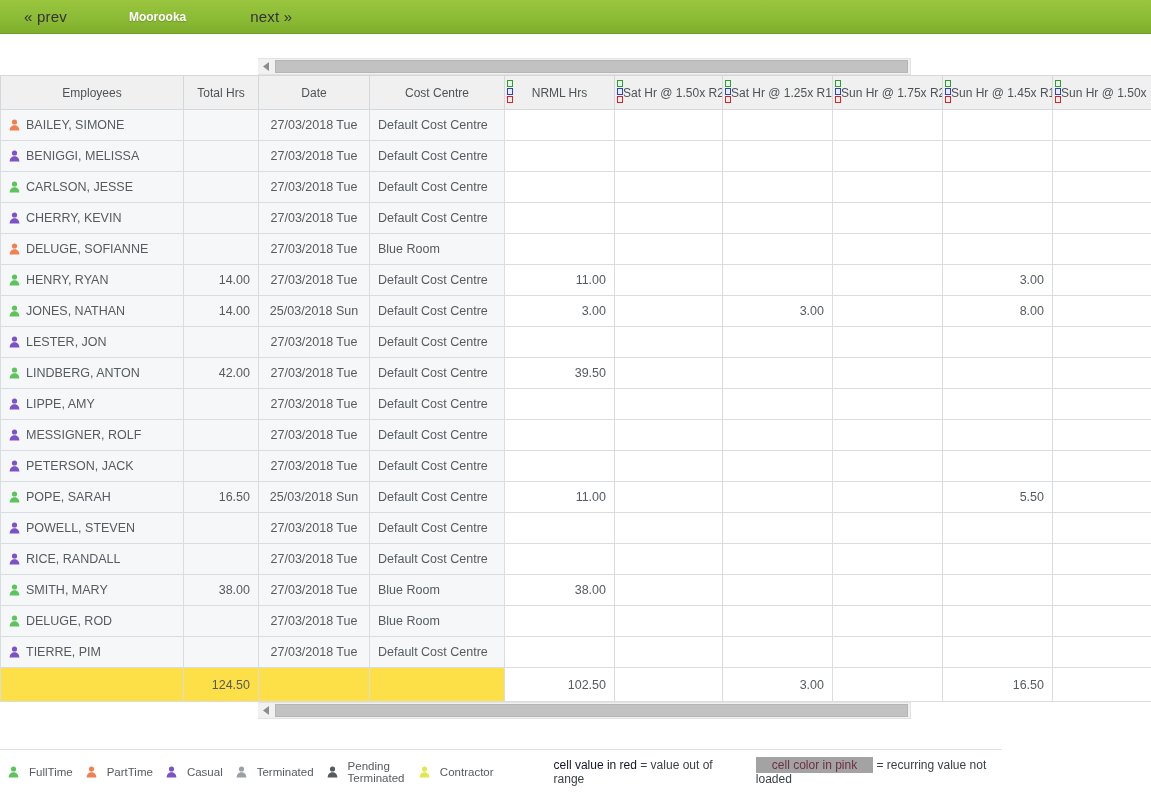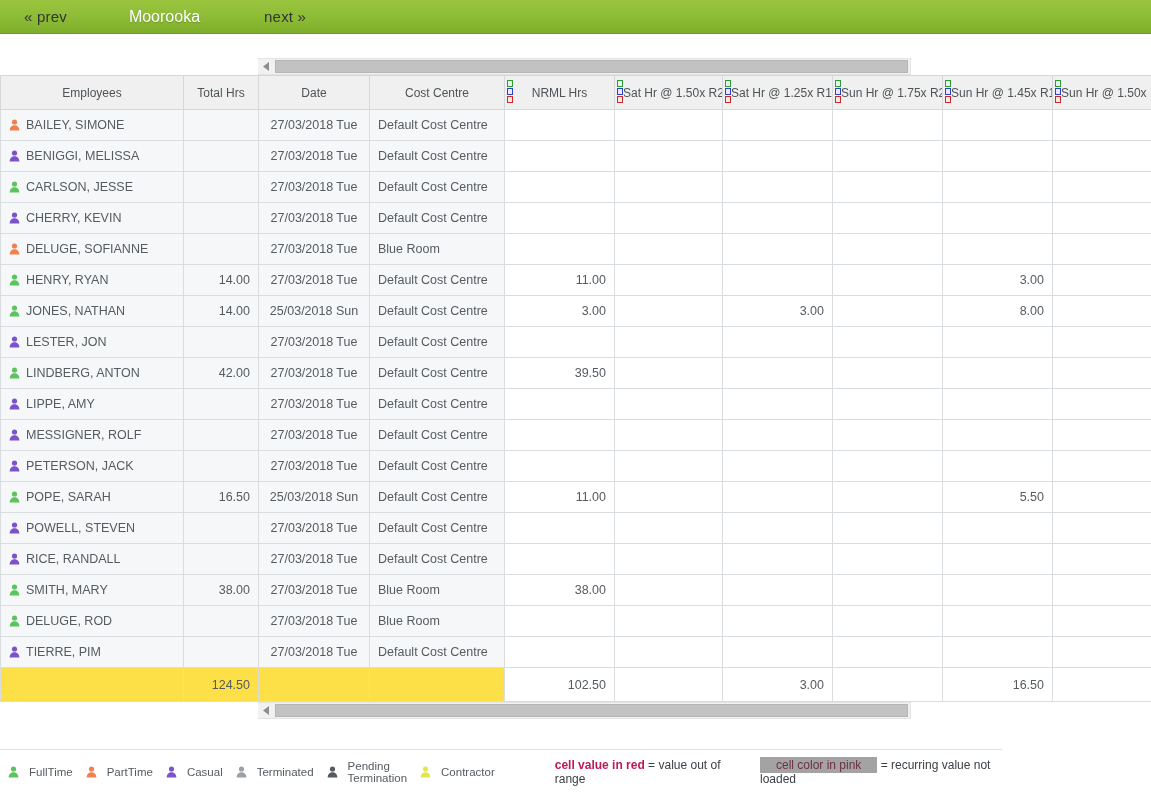--- a/index.html
+++ b/index.html
@@ -27,22 +27,22 @@
   }
   .topbar .nav-link {
     color: #333333;
     font-size: 15px;
     letter-spacing: .2px;
     cursor: pointer;
     padding: 2px 6px;
   }
   .topbar .nav-title {
     color: #ffffff;
-    font-size: 16px;
-    font-weight: normal;
+    font-size: 12px;
+    font-weight: bold;
     margin: 0 58px 0 56px;
     text-shadow: 0 1px 1px rgba(90,120,30,.55);
   }
 
   
   .page {
     position: relative;
     background: #ffffff;
     height: 760px;
   }
@@ -185,21 +185,21 @@
     gap: 13px;
   }
   .legend-left .lg-item { display: flex; align-items: center; gap: 4px; }
   .legend-right {
     display: flex;
     align-items: center;
     margin-left: 60px;
     gap: 26px;
     font-size: 12px;
   }
-  .red-txt  { color: #be185d; font-weight: bold; }
+  .red-txt  { color: #0f172a; }
   .pink-bg  { background: #a3a3a3; color: #6c3042; padding: 1px 16px; }
   .lg-note  { color: #3b4146; }
 </style>
 </head>
 <body>
 
 <div class="topbar">
   <span class="nav-link">« prev</span>
   <span class="nav-title">Moorooka</span>
   <span class="nav-link">next »</span>
@@ -605,21 +605,21 @@
           </span>
           <span>Terminated</span>
         </div>
         <div class="lg-item">
           <span class="person">
             <svg width="11" height="12" viewBox="0 0 11 12">
               <circle cx="5.5" cy="3" r="2.6" fill="#555b60"></circle>
               <path d="M0.6 11.6 C0.9 7.8 3 6.3 5.5 6.3 C8 6.3 10.1 7.8 10.4 11.6 Z" fill="#555b60"></path>
             </svg>
           </span>
-          <span>Pending Termination</span>
+          <span>Pending Terminated</span>
         </div>
         <div class="lg-item">
           <span class="person">
             <svg width="11" height="12" viewBox="0 0 11 12">
               <circle cx="5.5" cy="3" r="2.6" fill="#e3e84a"></circle>
               <path d="M0.6 11.6 C0.9 7.8 3 6.3 5.5 6.3 C8 6.3 10.1 7.8 10.4 11.6 Z" fill="#e3e84a"></path>
             </svg>
           </span>
           <span>Contractor</span>
         </div>

